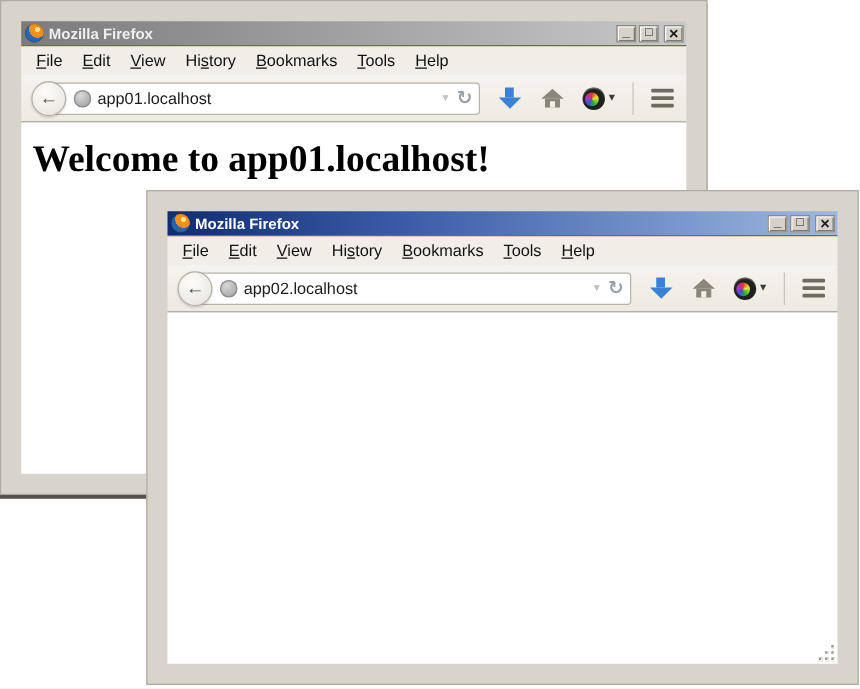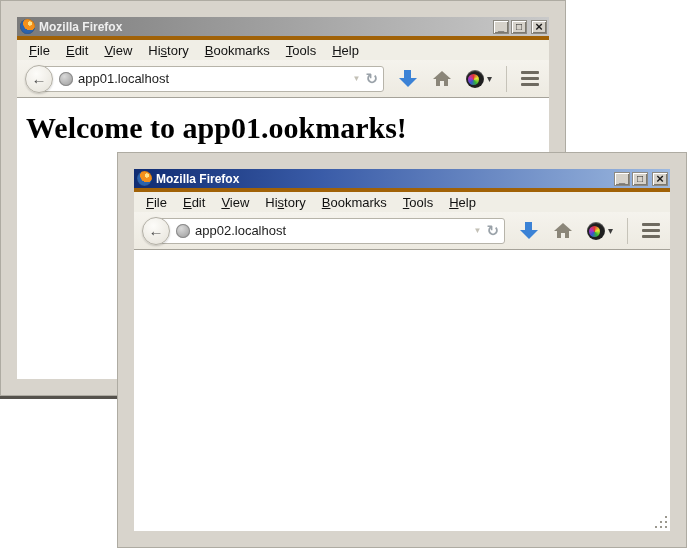--- a/index.html
+++ b/index.html
@@ -52,21 +52,21 @@
     padding: 0; cursor: default; line-height: 1;
   }
   .wc.min { font-size: 11px; align-items: flex-end; padding-bottom: 1px; }
   .wc.max { font-size: 10px; }
   .wc.close { font-size: 13px; margin-left: 2px; }
 
   
   .menubar {
     height: 24px; flex: 0 0 24px;
     background: #f0eee6;
-    border-top: 4px solid #a16207;
+    border-top: 1px solid #a16207;
     display: flex; align-items: center;
     padding-left: 4px;
     font-size: 13px; color: #111;
   }
   .menu-item { padding: 2px 8px; white-space: nowrap; }
   .menu-item .mn { text-decoration: underline; }
 
   
   .toolbar {
     height: 38px; flex: 0 0 38px;
@@ -207,21 +207,21 @@
     <div class="sep"></div>
     <span class="tb-gap"></span>
     <div class="hamburger">
         <span></span>
         <span></span>
         <span></span>
       </div>
   </div>
 
   <div class="content">
-    <h1>Welcome to app01.ookmarks!</h1>
+    <h1>Welcome to app01.localhost!</h1>
   </div>
 </div>
 
 <div class="window active win-front">
   <div class="titlebar">
     <span class="ff-icon"></span>
     <span class="title-text">Mozilla Firefox</span>
     <span class="win-controls">
       <button class="wc min">_</button>
       <button class="wc max">□</button>

